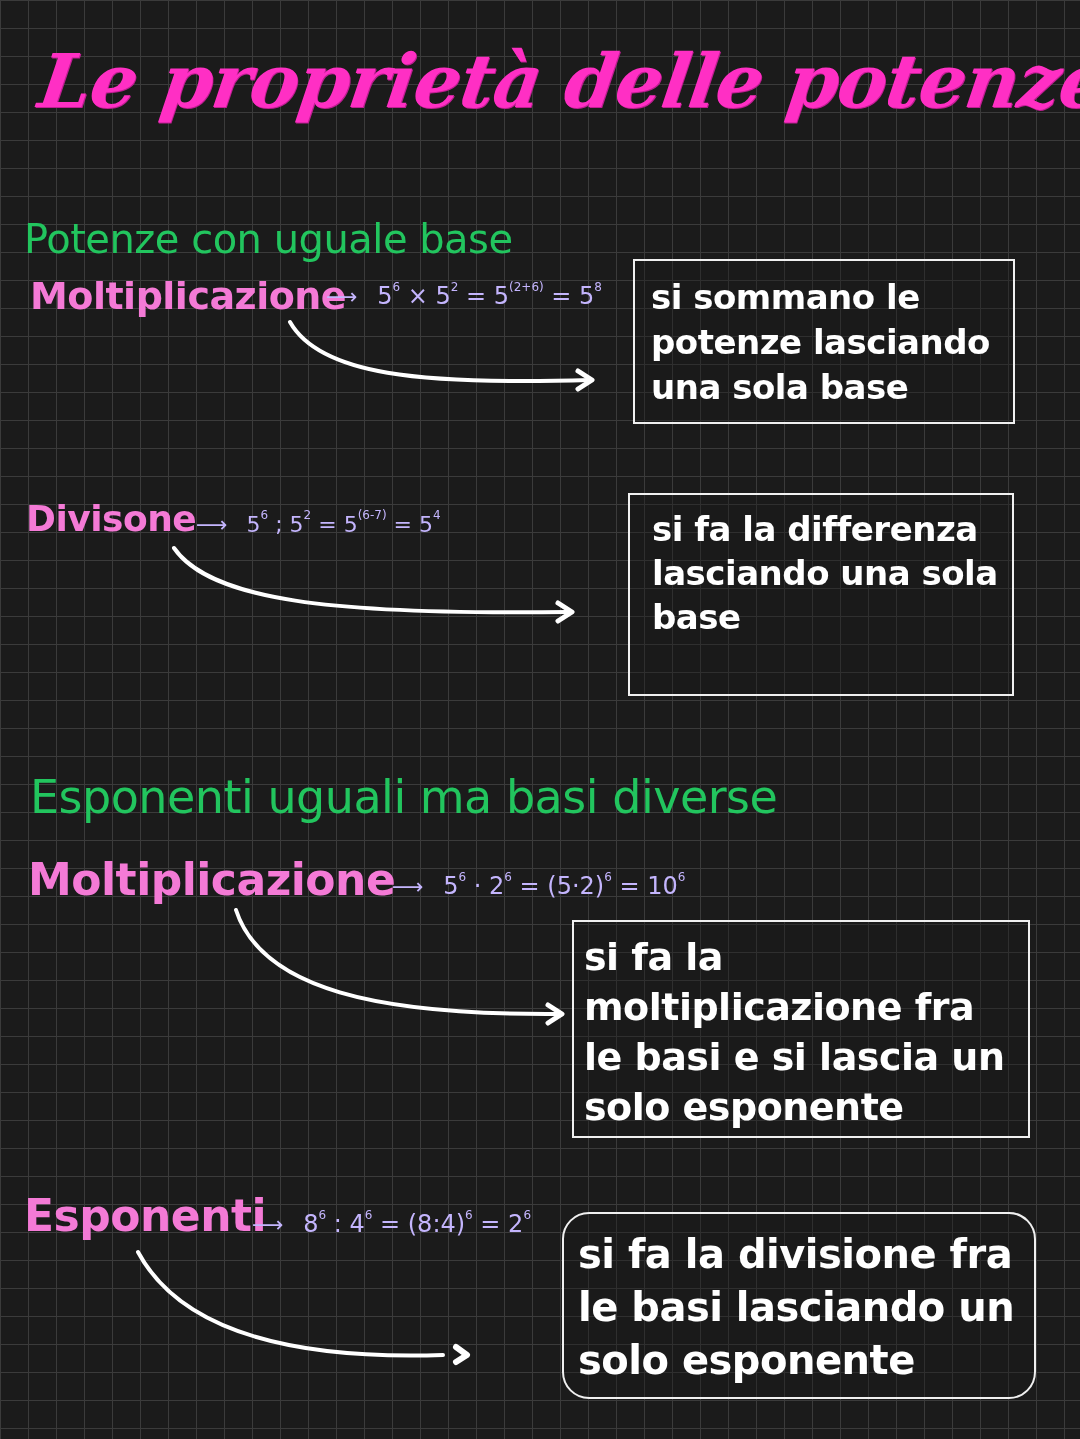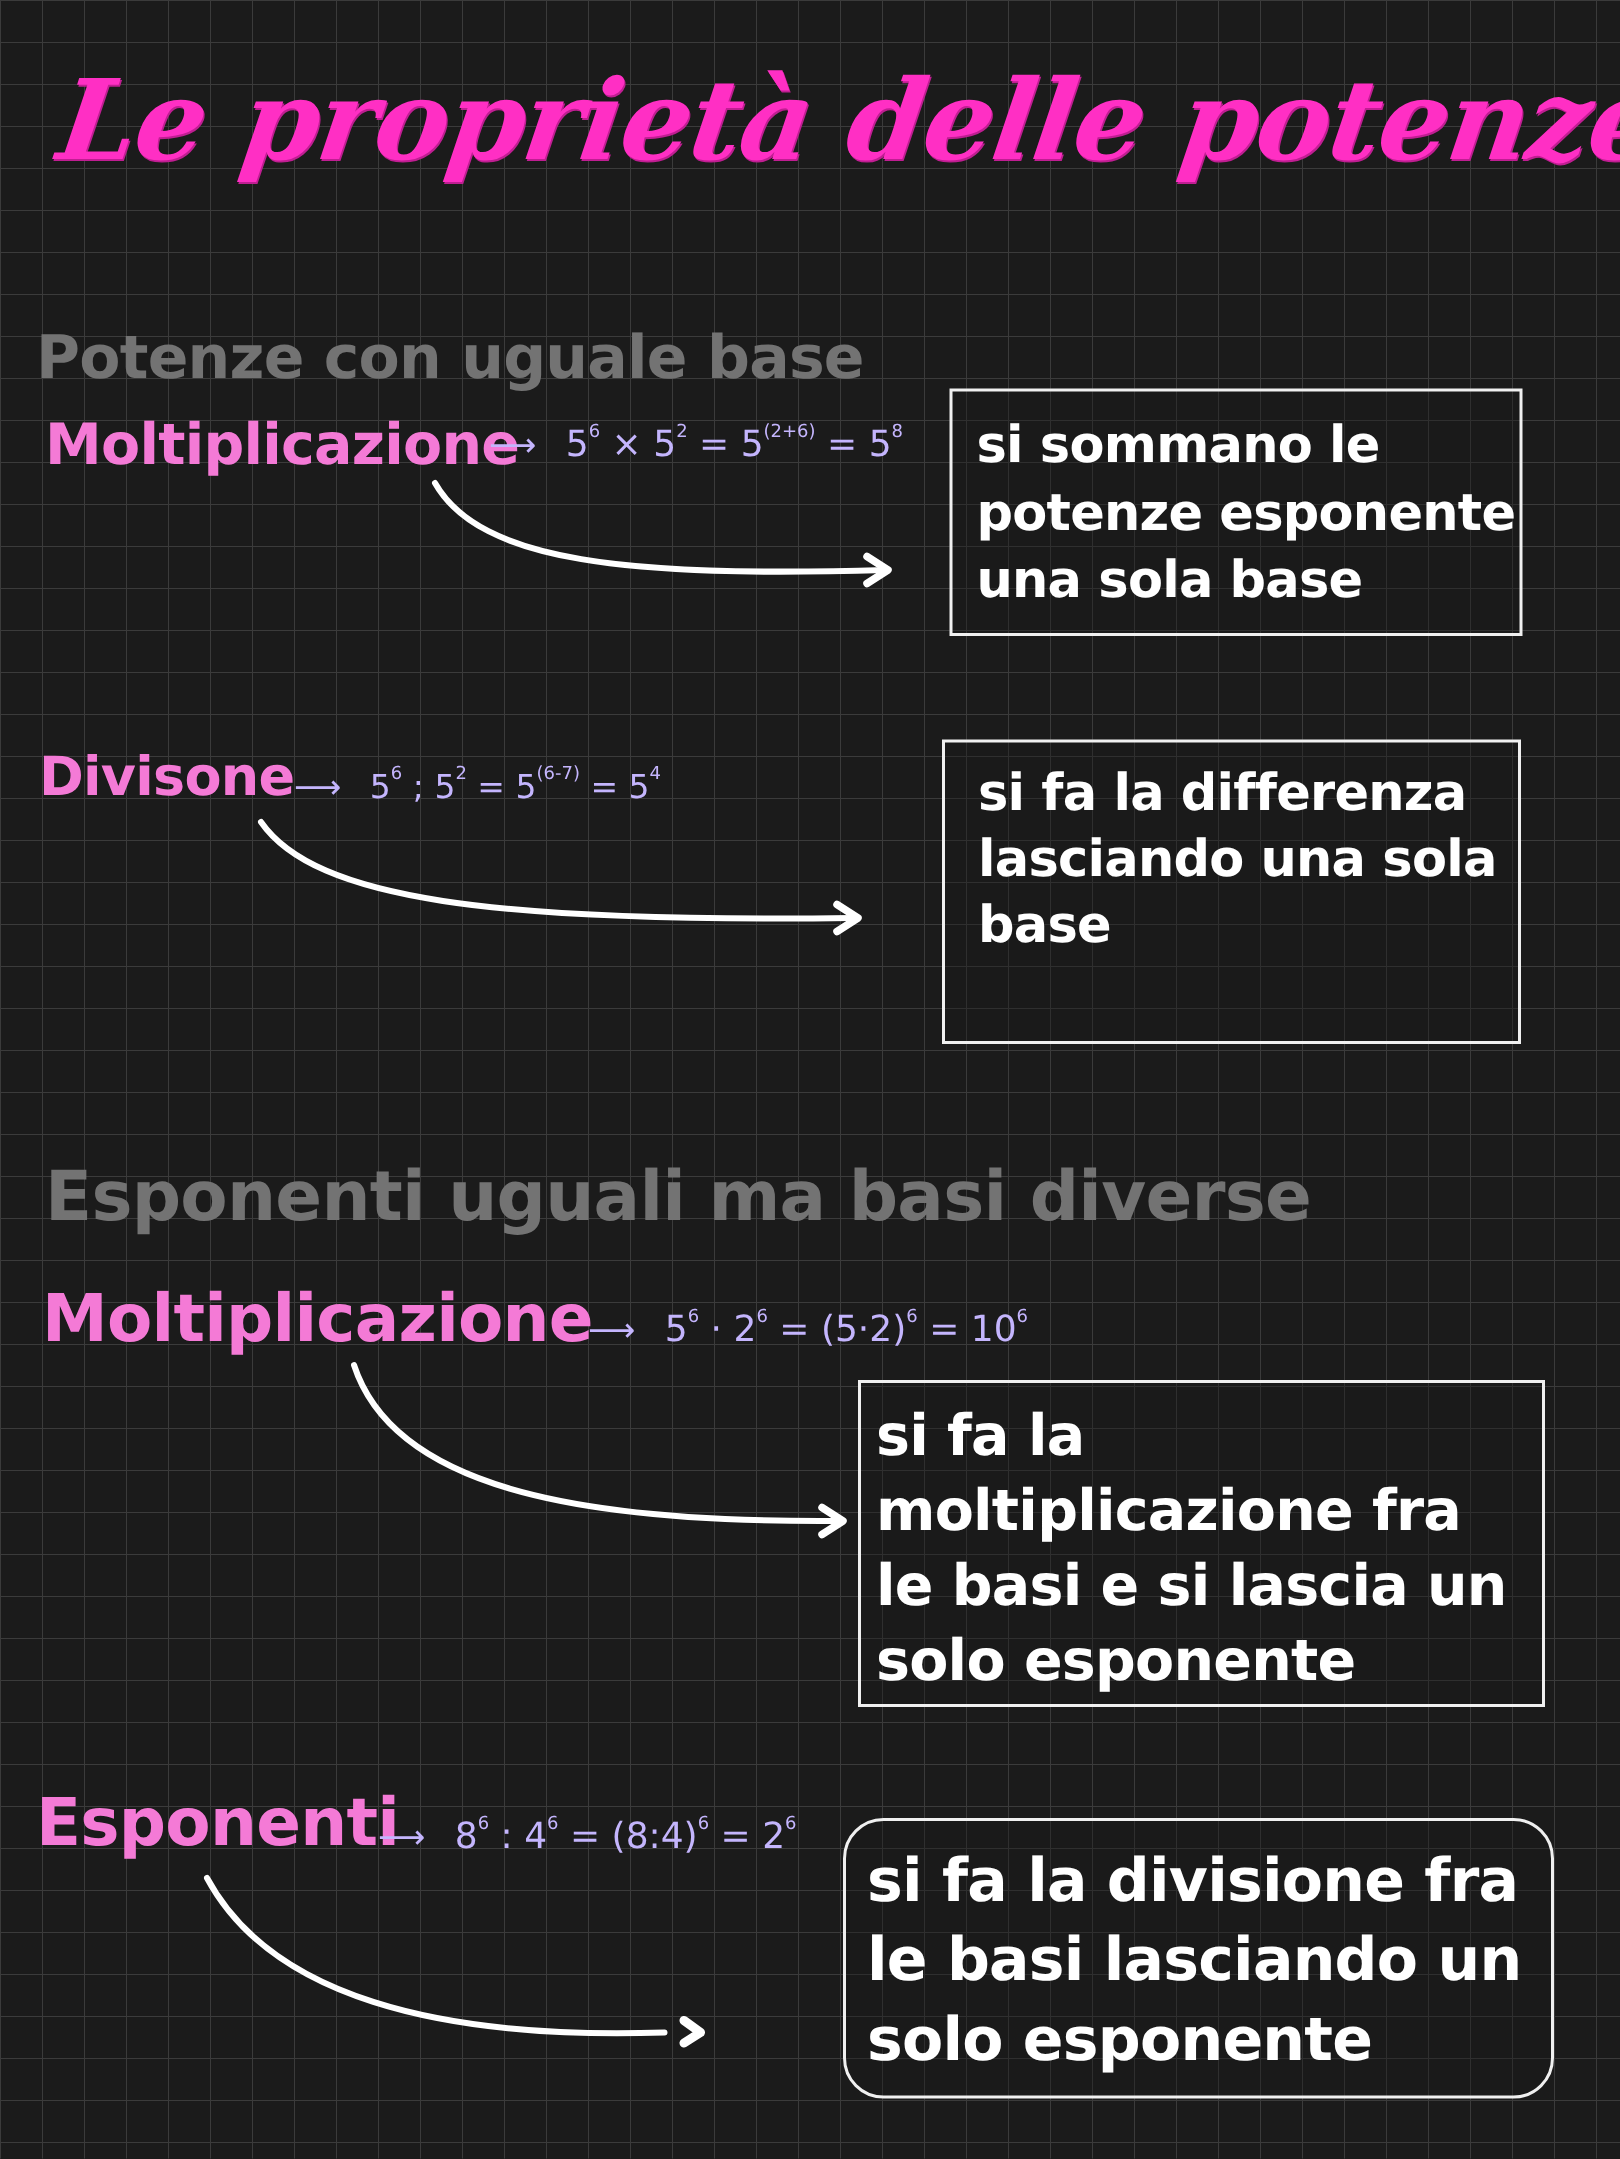--- a/index.html
+++ b/index.html
@@ -15,22 +15,22 @@
   }
   .abs { position: absolute; }
   .title {
     left: 40px; top: 38px;
     font-family: "DejaVu Serif", serif; font-style: italic; font-weight: bold;
     font-size: 74px; color: #ff2fc4; letter-spacing: -1px;
     transform: skewX(-8deg); white-space: nowrap;
     text-shadow: 1px 1px 0 #c01e92;
   }
   .section-heading {
-    font-family: "DejaVu Sans", sans-serif; font-weight: bold;
-    color: #737373; white-space: nowrap; letter-spacing: -0.5px;
+    font-family: "DejaVu Sans", sans-serif; font-weight: normal;
+    color: #22c55e; white-space: nowrap; letter-spacing: -0.5px;
   }
   .op-label {
     font-family: "DejaVu Sans", sans-serif; font-weight: bold;
     color: #f47ad6; white-space: nowrap; letter-spacing: -0.5px;
   }
   .formula {
     font-family: "DejaVu Sans", sans-serif; color: #c4b5fd; white-space: nowrap;
     font-size: 24px;
   }
   .formula sup { font-size: 12px; vertical-align: 13px; }
@@ -56,21 +56,21 @@
 <div class="abs formula" style="left:326px; top:280px;">
   <span class="arrow">⟶</span>
   <span>5</span><sup>6</sup><span> × 5</span><sup>2</sup><span> = 5</span><sup>(2+6)</sup><span> = 5</span><sup>8</sup>
 </div>
 <svg class="curve" width="1080" height="1439">
   <path d="M290 322 C 320 375, 420 385, 590 380" stroke="#fff" stroke-width="4" fill="none" stroke-linecap="round"></path>
   <path d="M578 371 L592 380 L578 389" stroke="#fff" stroke-width="5" fill="none" stroke-linecap="round" stroke-linejoin="round"></path>
 </svg>
 <div class="abs rule-box" style="left:633px; top:259px; width:382px; height:165px; padding:14px 0 0 16px; font-size:34px; line-height:45px;">
   <div>si sommano le</div>
-  <div>potenze esponente</div>
+  <div>potenze lasciando</div>
   <div>una sola base</div>
 </div>
 
 <div class="abs op-label" style="left:26px; top:498px; font-size:36px;">Divisone</div>
 <div class="abs formula" style="left:196px; top:508px; font-size:22px;">
   <span class="arrow">⟶</span>
   <span>5</span><sup>6</sup><span> ; 5</span><sup>2</sup><span> = 5</span><sup>(6-7)</sup><span> = 5</span><sup>4</sup>
 </div>
 <svg class="curve" width="1080" height="1439">
   <path d="M174 548 C 210 600, 330 615, 568 612" stroke="#fff" stroke-width="4" fill="none" stroke-linecap="round"></path>

